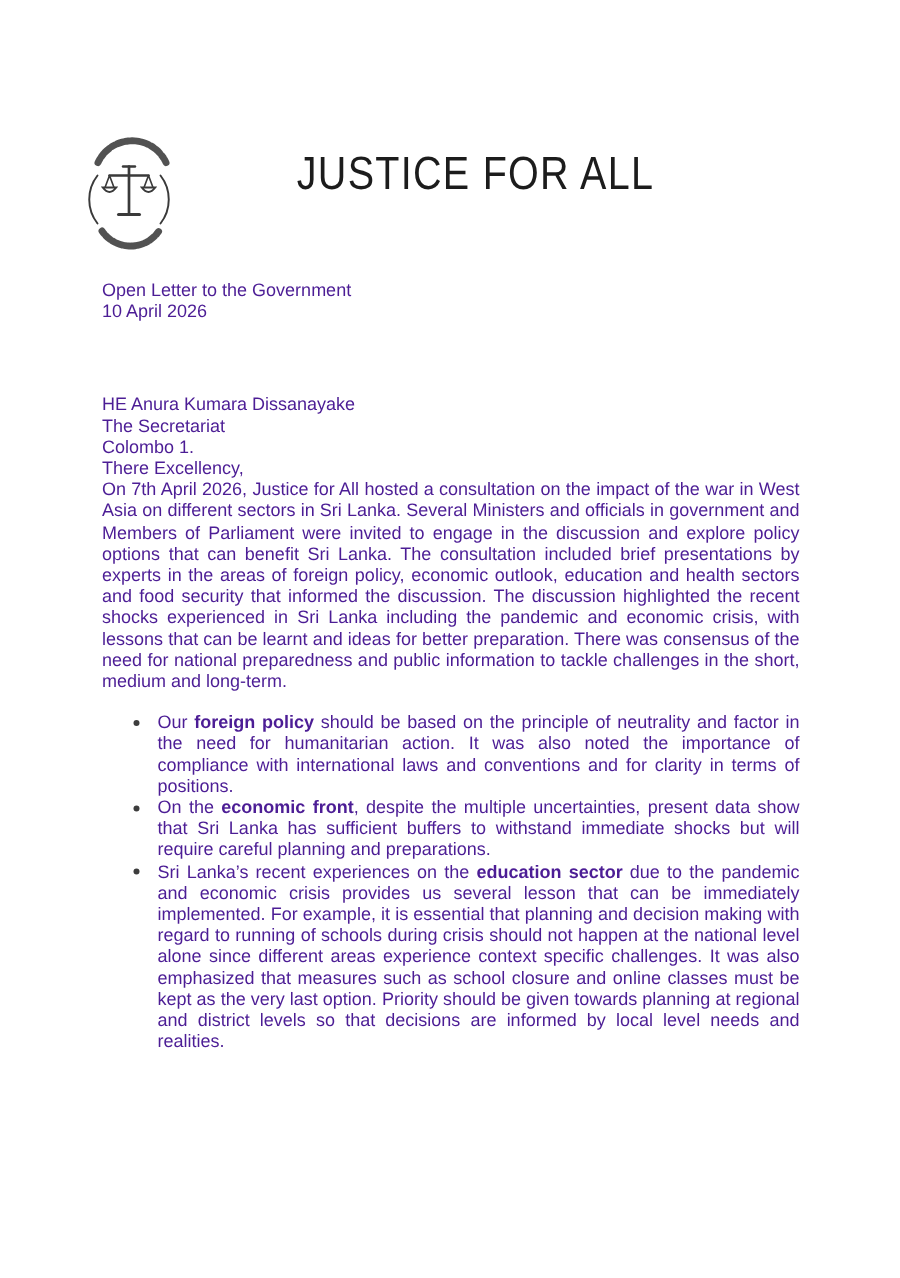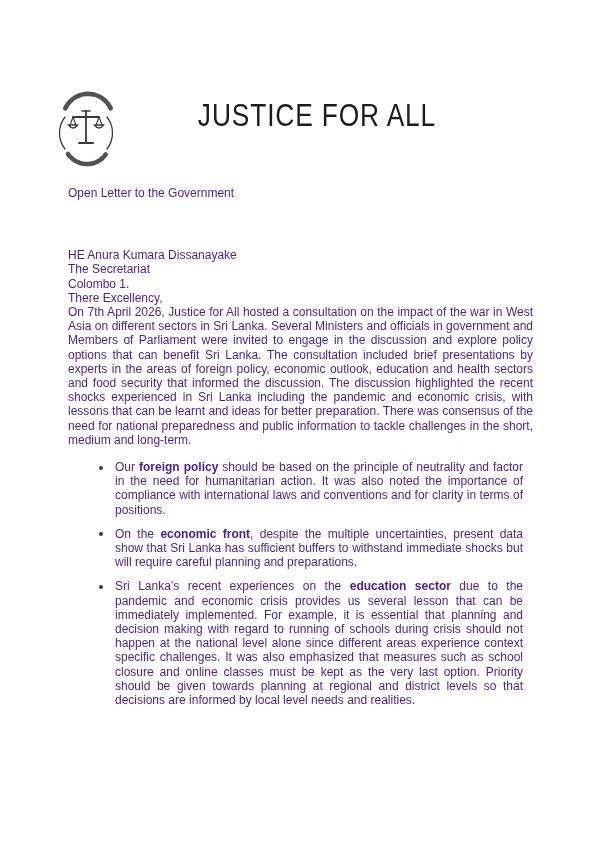--- a/index.html
+++ b/index.html
@@ -38,21 +38,21 @@
   .salutation{margin-top:12px;}
   .opening{margin-top:10px;text-align:justify;}
   .list-intro{margin-top:17px;}
   ul.key-issues{
     margin:13px 0 0 0;padding:0;list-style:none;
   }
   ul.key-issues li{
     position:relative;
     padding-left:37px;
     text-align:justify;
-    margin:10px;
+    margin:0;
   }
   ul.key-issues li::before{
     content:"";
     position:absolute;left:21px;top:5.5px;
     width:4px;height:4px;border-radius:50%;
     background:#3d3d3d;
   }
   .b{font-weight:700;}
 </style>
 </head>
@@ -77,20 +77,21 @@
     <path d="M44 26 L41 34 M44 26 L47 34" stroke-width="1.1"></path>
     <path d="M39.5 34 Q44 40 48.5 34 Z" stroke-width="1.3" fill="#ffffff"></path>
     <path d="M24 52 L38 52" stroke-width="2"></path>
   </svg>
 
   <div class="title">JUSTICE FOR ALL</div>
 
   <div class="content">
     <p class="subject">Open Letter to the Government</p>
 
+    <p class="date">10 April 2026</p>
 
     <div class="recipient">
       <p>HE Anura Kumara Dissanayake</p>
       <p>The Secretariat</p>
       <p>Colombo 1.</p>
     </div>
 
     <p class="salutation">There Excellency,</p>
 
     <p class="opening">On 7th April 2026, Justice for All hosted a consultation on the impact of the war in West Asia on different sectors in Sri Lanka. Several Ministers and officials in government and Members of Parliament were invited to engage in the discussion and explore policy options that can benefit Sri Lanka. The consultation included brief presentations by experts in the areas of foreign policy, economic outlook, education and health sectors and food security that informed the discussion. The discussion highlighted the recent shocks experienced in Sri Lanka including the pandemic and economic crisis, with lessons that can be learnt and ideas for better preparation. There was consensus of the need for national preparedness and public information to tackle challenges in the short, medium and long-term.</p>

